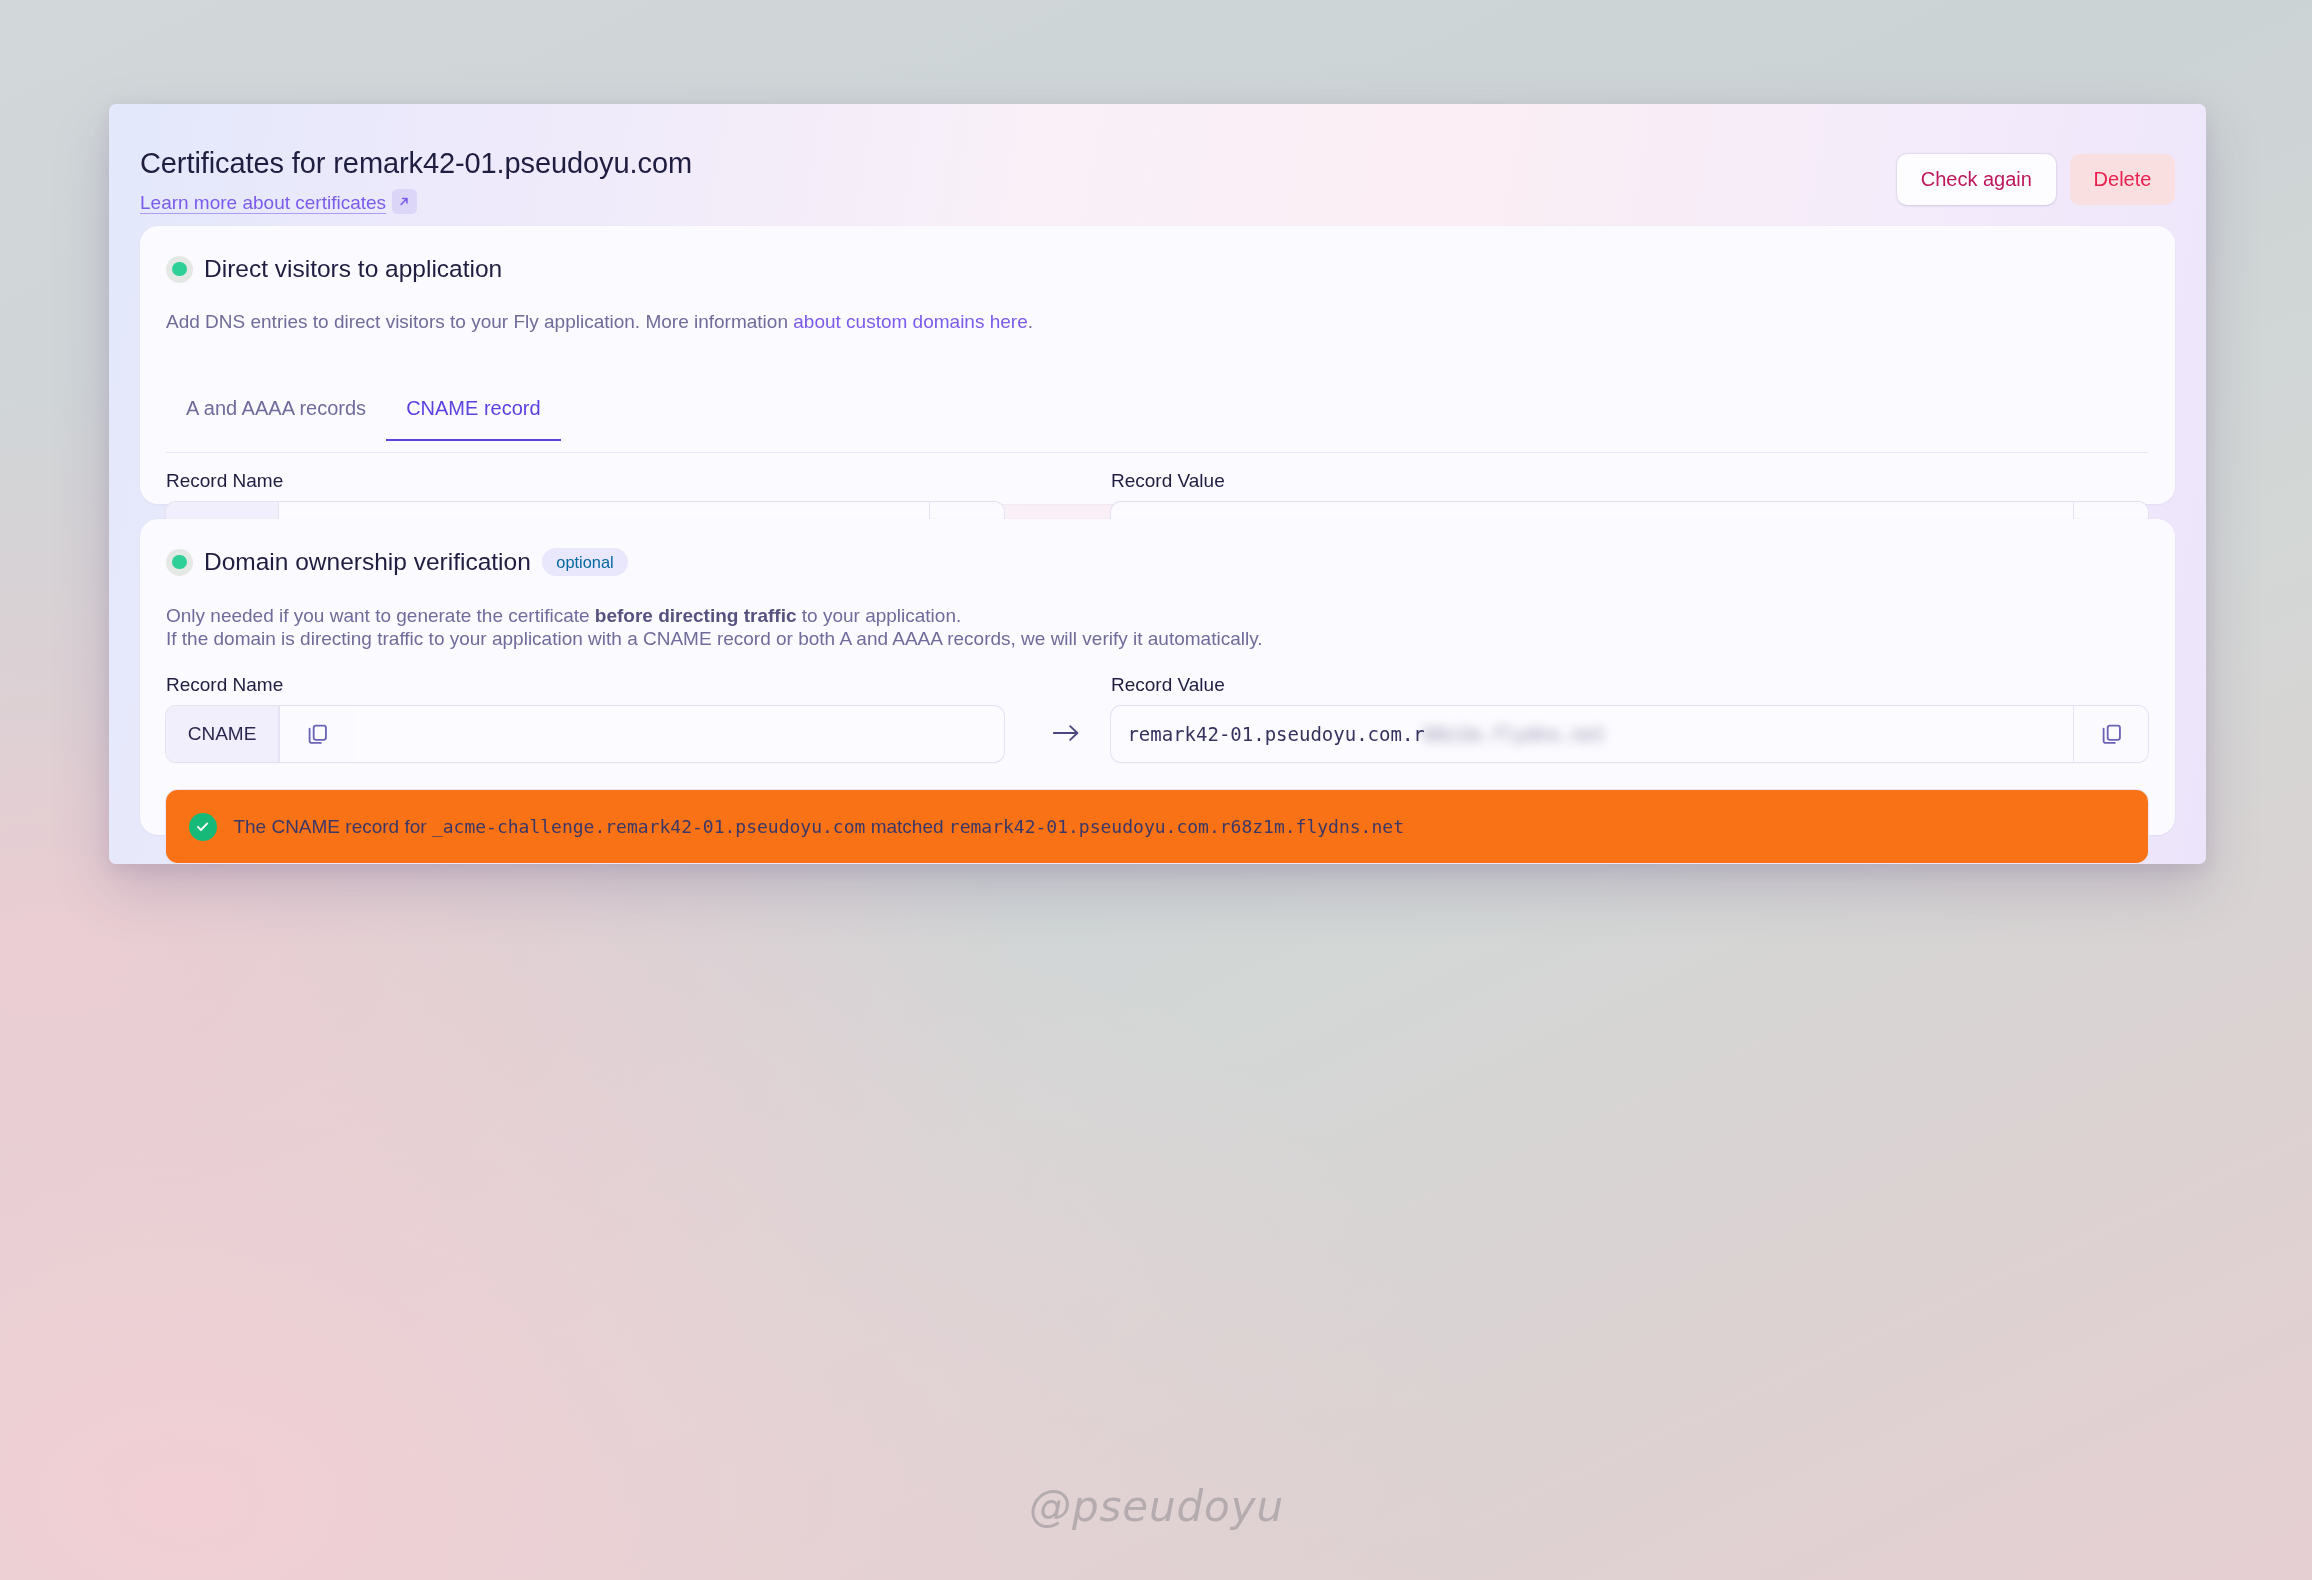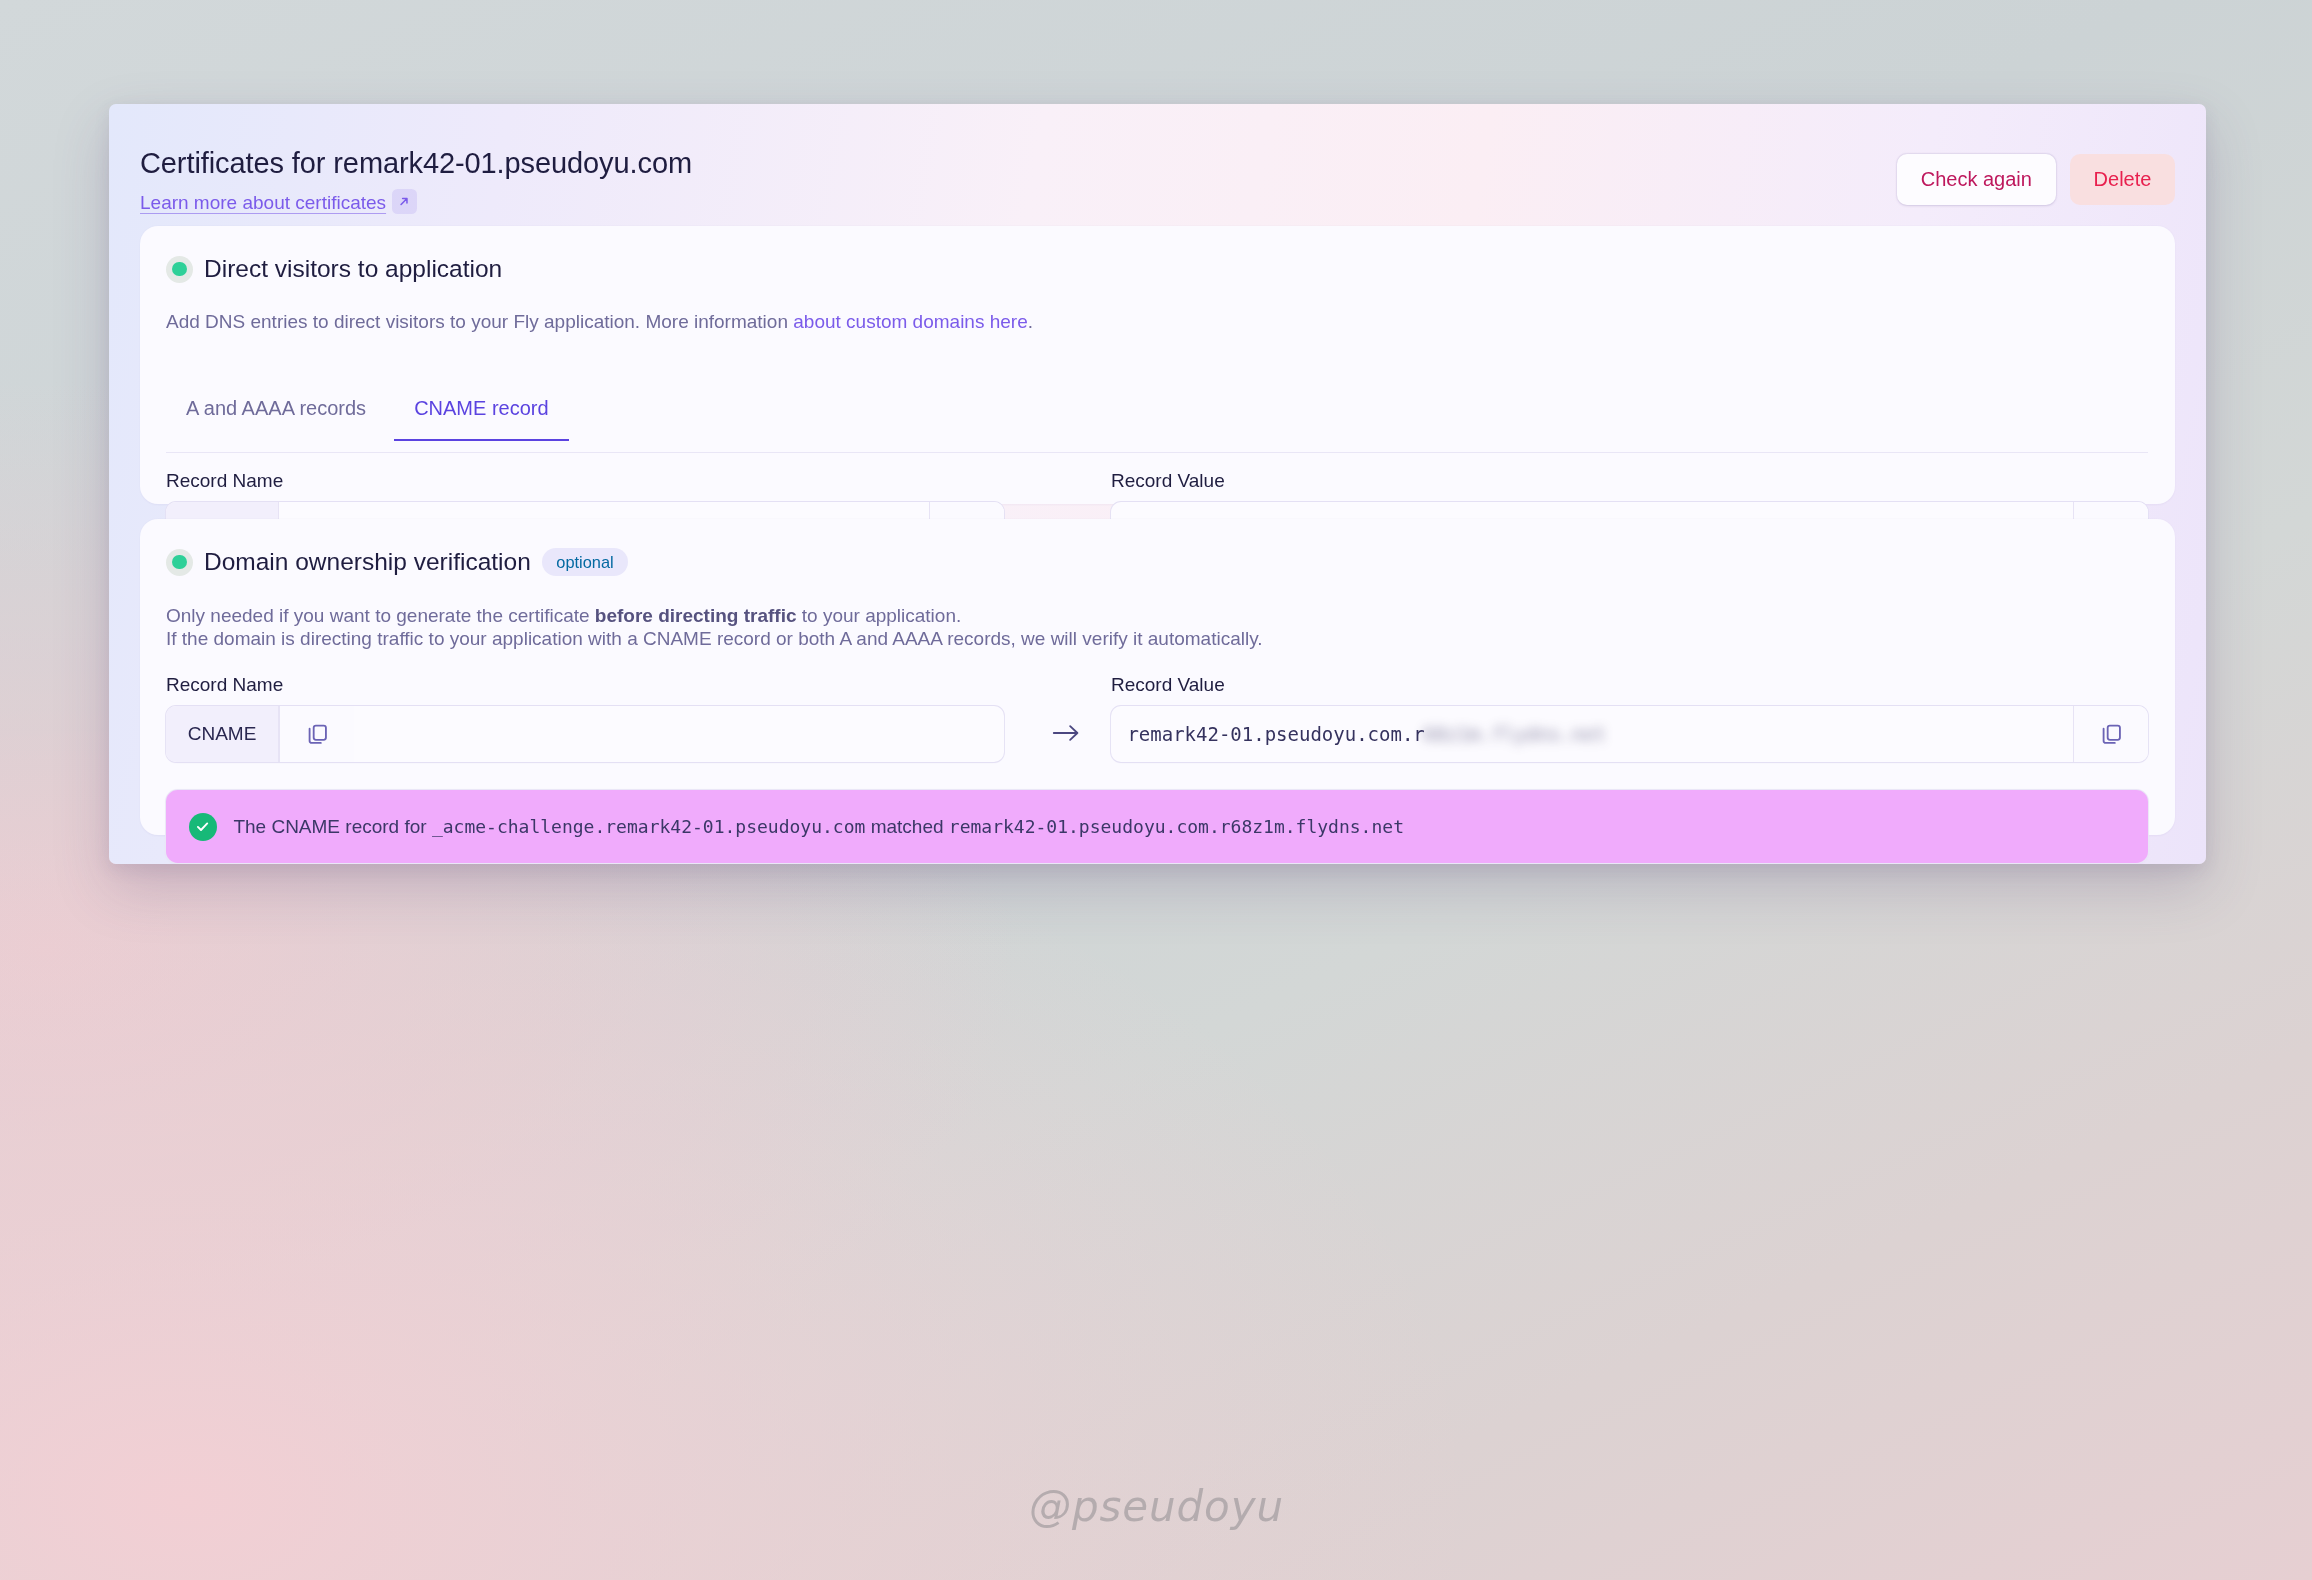--- a/index.html
+++ b/index.html
@@ -181,21 +181,21 @@
   
   .tabs {
     position: absolute;
     left: 26px;
     top: 165px;
     width: 1982px;
     height: 62px;
     border-bottom: 1.8px solid #e9e6f6;
     display: flex;
     align-items: flex-start;
-    gap: 8px;
+    gap: 0;
   }
   .tab {
     font-size: 20px;
     color: #6f6b9a;
     padding: 5.5px 20px 20px;
     cursor: pointer;
     white-space: nowrap;
     background: none;
     border: none;
     font-family: "Liberation Sans", sans-serif;
@@ -299,21 +299,21 @@
     cursor: pointer;
   }
 
   
   .match-banner {
     position: absolute;
     left: 26px;
     width: 1982px;
     height: 73px;
     border-radius: 11.8px;
-    background: #f0abfc;
+    background: #f97316;
     box-shadow: 0 0 0 0.9px #eae6f7, 0 0.9px 2.7px rgba(80,60,130,0.05);
     display: flex;
     align-items: center;
     padding: 0 23px;
     gap: 16.4px;
   }
   .check-circle {
     width: 28px; height: 28px;
     border-radius: 50%;
     background: #17b978;

